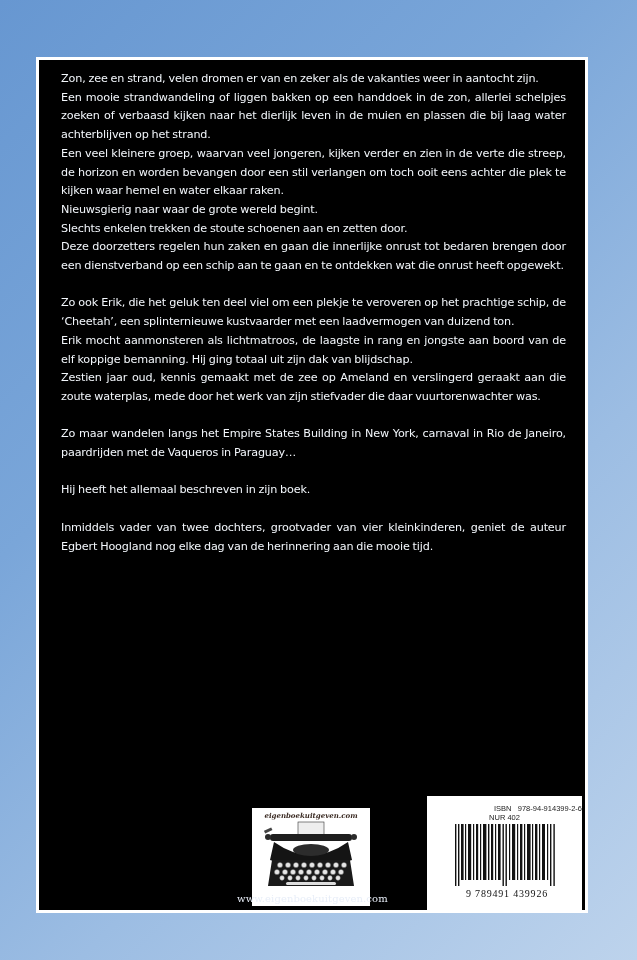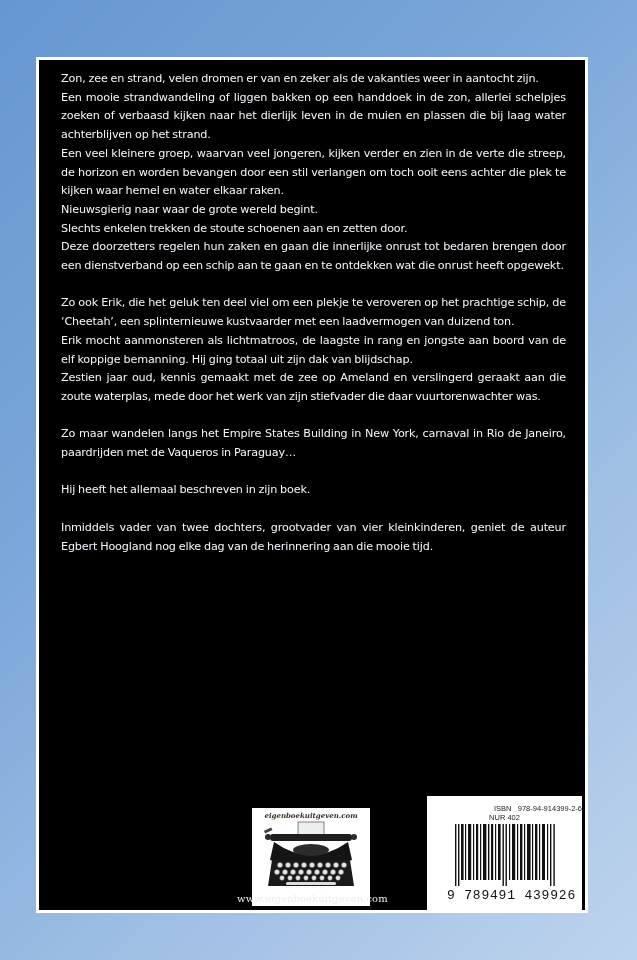--- a/index.html
+++ b/index.html
@@ -96,22 +96,22 @@
       left: 28px;
       top: 28px;
       width: 100px;
       height: 62px;
     }
     .barcode-digits {
       position: absolute;
       left: 20px;
       top: 92px;
       width: 120px;
-      font-family: Liberation Mono, monospace;
-      font-size: 13px;
+      font-family: Liberation Serif, serif;
+      font-size: 10px;
       color: #111;
       letter-spacing: 0.8px;
       text-align: center;
     }
   </style>
 </head>
 <body>
 
 <div class="back-panel">
   <div class="blurb">

